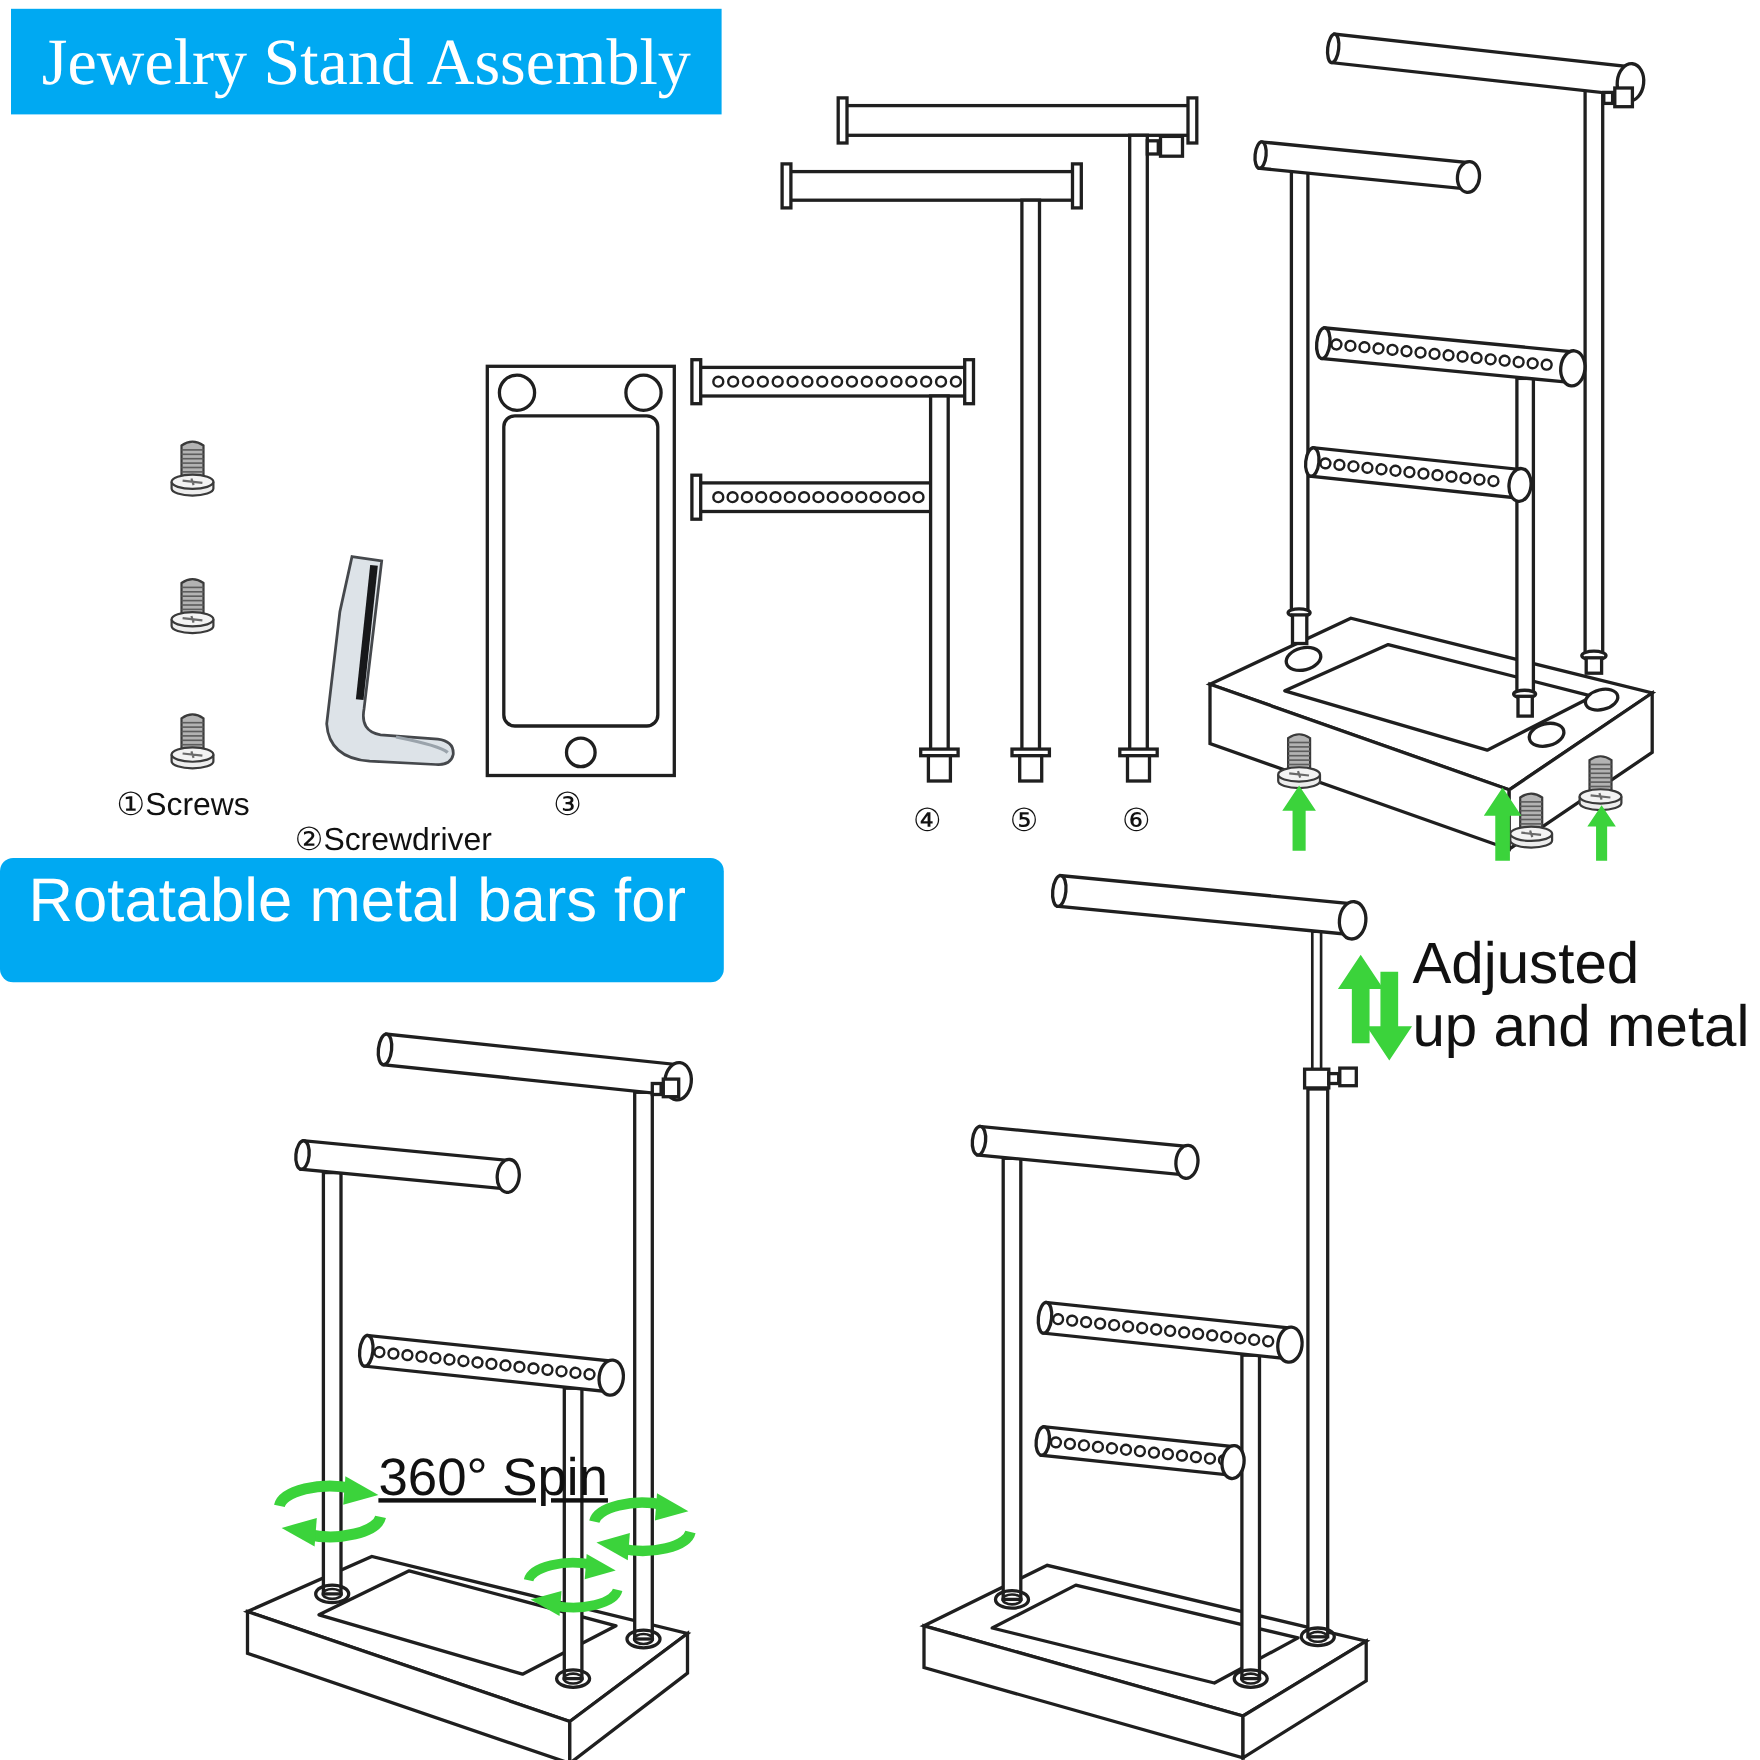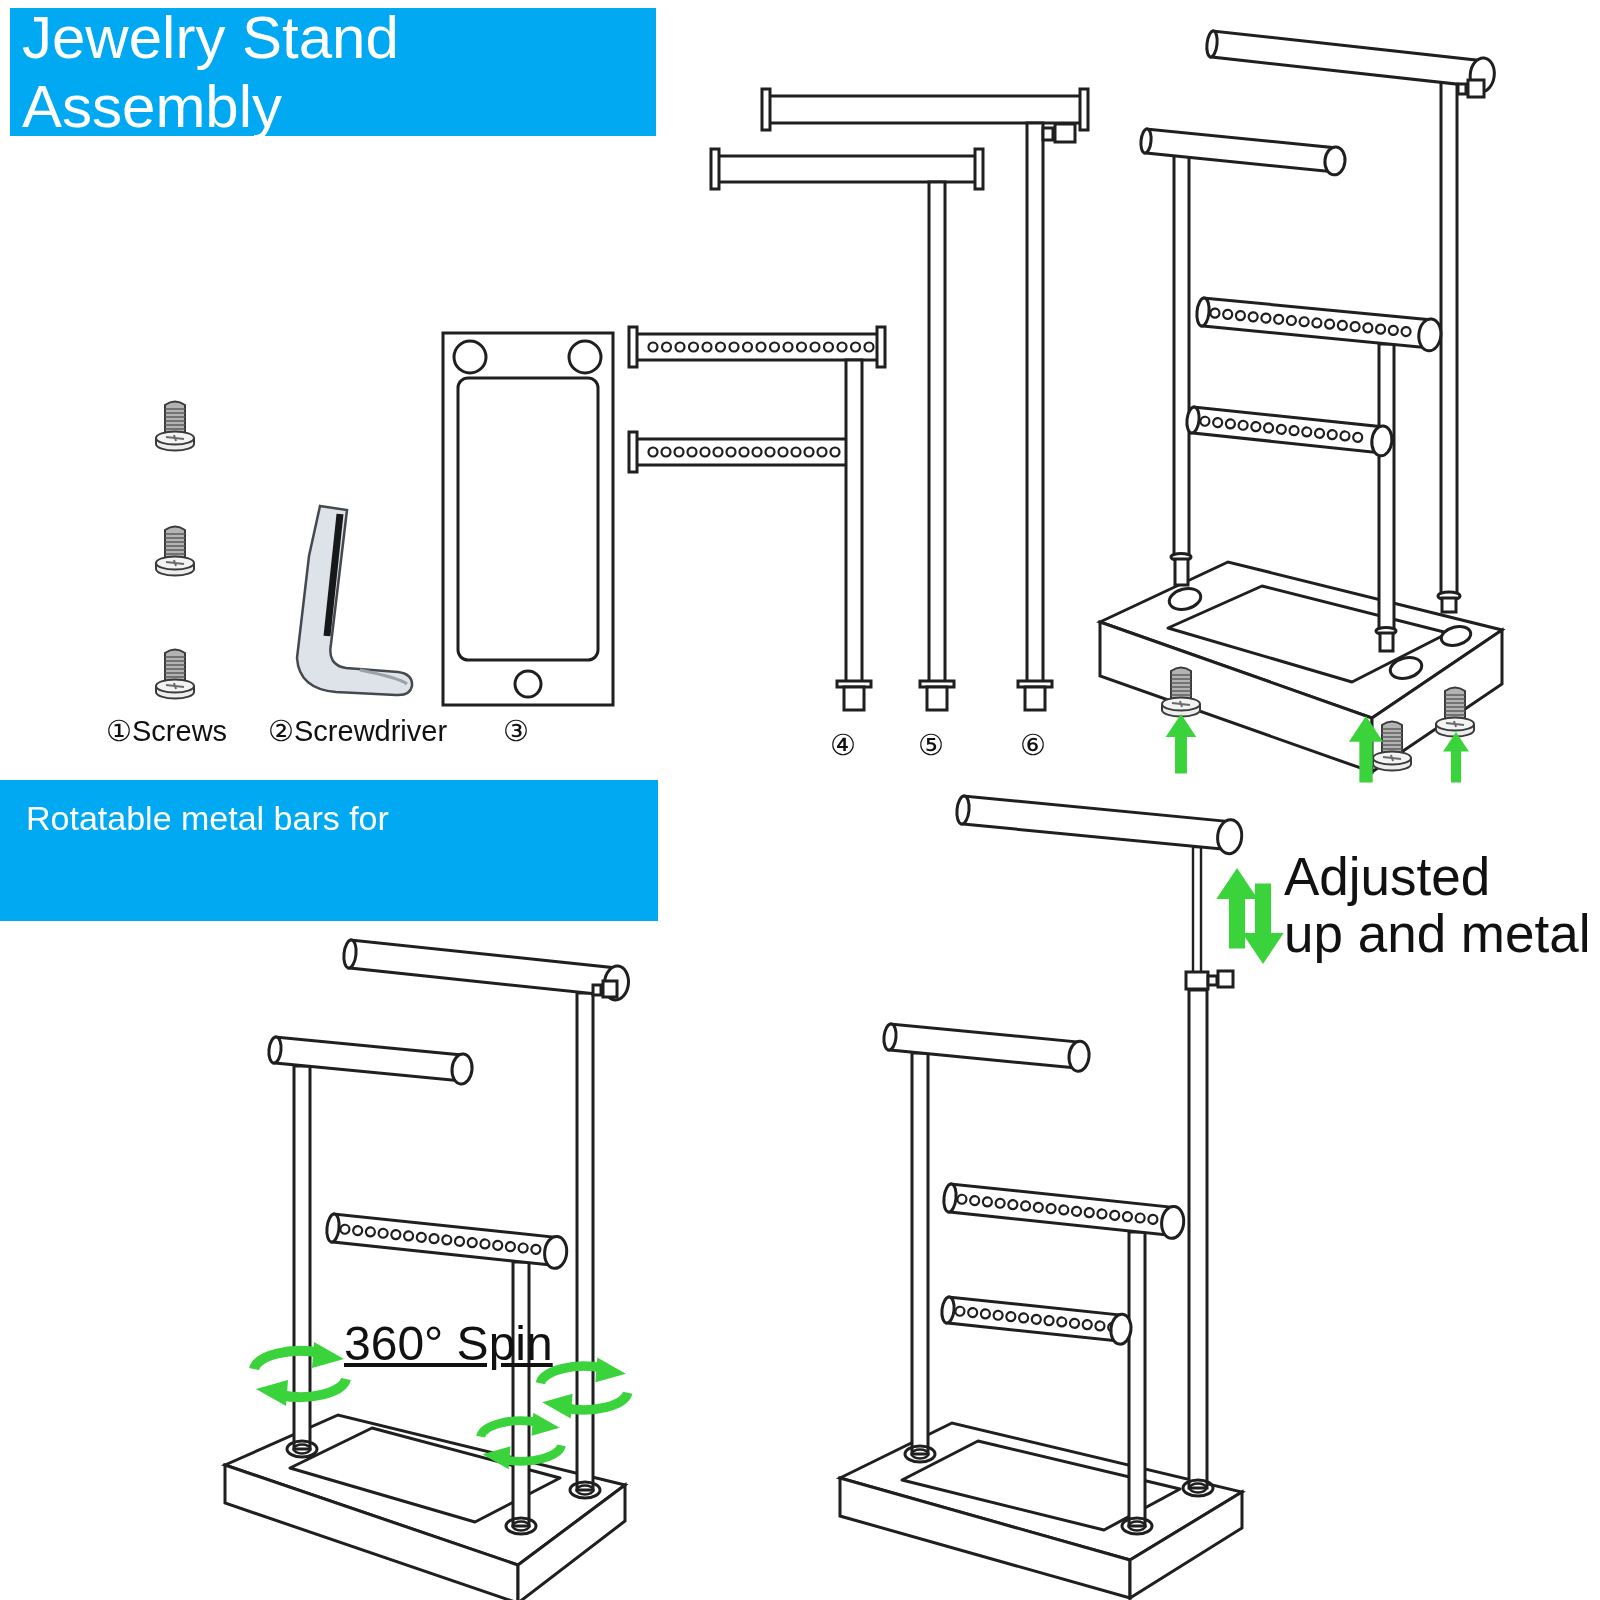--- a/index.html
+++ b/index.html
@@ -10,24 +10,24 @@
   }
   html,body{margin:0;padding:0;background:#fff;}
   body{width:1600px;height:1600px;position:relative;overflow:hidden;
        font-family:"Liberation Sans","DejaVu Sans",sans-serif;color:#111;}
   .abs{position:absolute;}
   svg{position:absolute;left:0;top:0;}
   .s{stroke:var(--line,#1f1f1f);stroke-width:3;fill:#fff;}
   .thin{stroke-width:2.4;}
   .nofill{fill:none;}
   .banner{background:var(--banner-bg,#00a9f2);color:var(--banner-text,#fff);box-sizing:border-box;z-index:3;}
-  #banner1{left:10px;top:8px;width:646px;height:128px;font-size:60px;
-           display:flex;align-items:center;padding-left:12px;letter-spacing:0px;}
-  #banner2{left:0px;top:780px;width:658px;height:141px;font-size:34px;
-           padding:9px 0 0 26px;line-height:58px;}
+  #banner1{left:10px;top:8px;width:646px;height:96px;font-size:60px;
+           display:flex;align-items:center;padding-left:28px;letter-spacing:0px;font-family:Liberation Serif, serif;}
+  #banner2{left:0px;top:780px;width:658px;height:113px;font-size:56px;
+           padding:9px 0 0 26px;line-height:58px;border-radius:12px;}
   .plabel{font-size:29px;z-index:3;white-space:nowrap;margin-top:12px;}
   .ann{z-index:3;white-space:nowrap;}
   #spin-label{left:344px;top:1316px;font-size:48px;text-decoration:underline;}
   #adj1{left:1284px;top:846px;font-size:53px;}
   #adj2{left:1284px;top:903px;font-size:53px;}
 </style>
 </head>
 <body>
 
 <svg width="1600" height="1600" viewBox="0 0 1600 1600">
@@ -324,21 +324,21 @@
 
 <div id="banner1" class="abs banner">
   <span>Jewelry Stand Assembly</span>
 </div>
 
 <div id="banner2" class="abs banner">
   <div>Rotatable metal bars for</div>
 </div>
 
 <div class="abs plabel" style="left:106px;top:702px">①Screws</div>
-<div class="abs plabel" style="left:268px;top:702px">②Screwdriver</div>
+<div class="abs plabel" style="left:268px;top:734px">②Screwdriver</div>
 <div class="abs plabel" style="left:503px;top:702px">③</div>
 <div class="abs plabel" style="left:830px;top:716px">④</div>
 <div class="abs plabel" style="left:918px;top:716px">⑤</div>
 <div class="abs plabel" style="left:1020px;top:716px">⑥</div>
 
 <div id="spin-label" class="abs ann">360° Spin</div>
 <div id="adj1" class="abs ann">Adjusted</div>
 <div id="adj2" class="abs ann">up and metal</div>
 
 </body></html>

